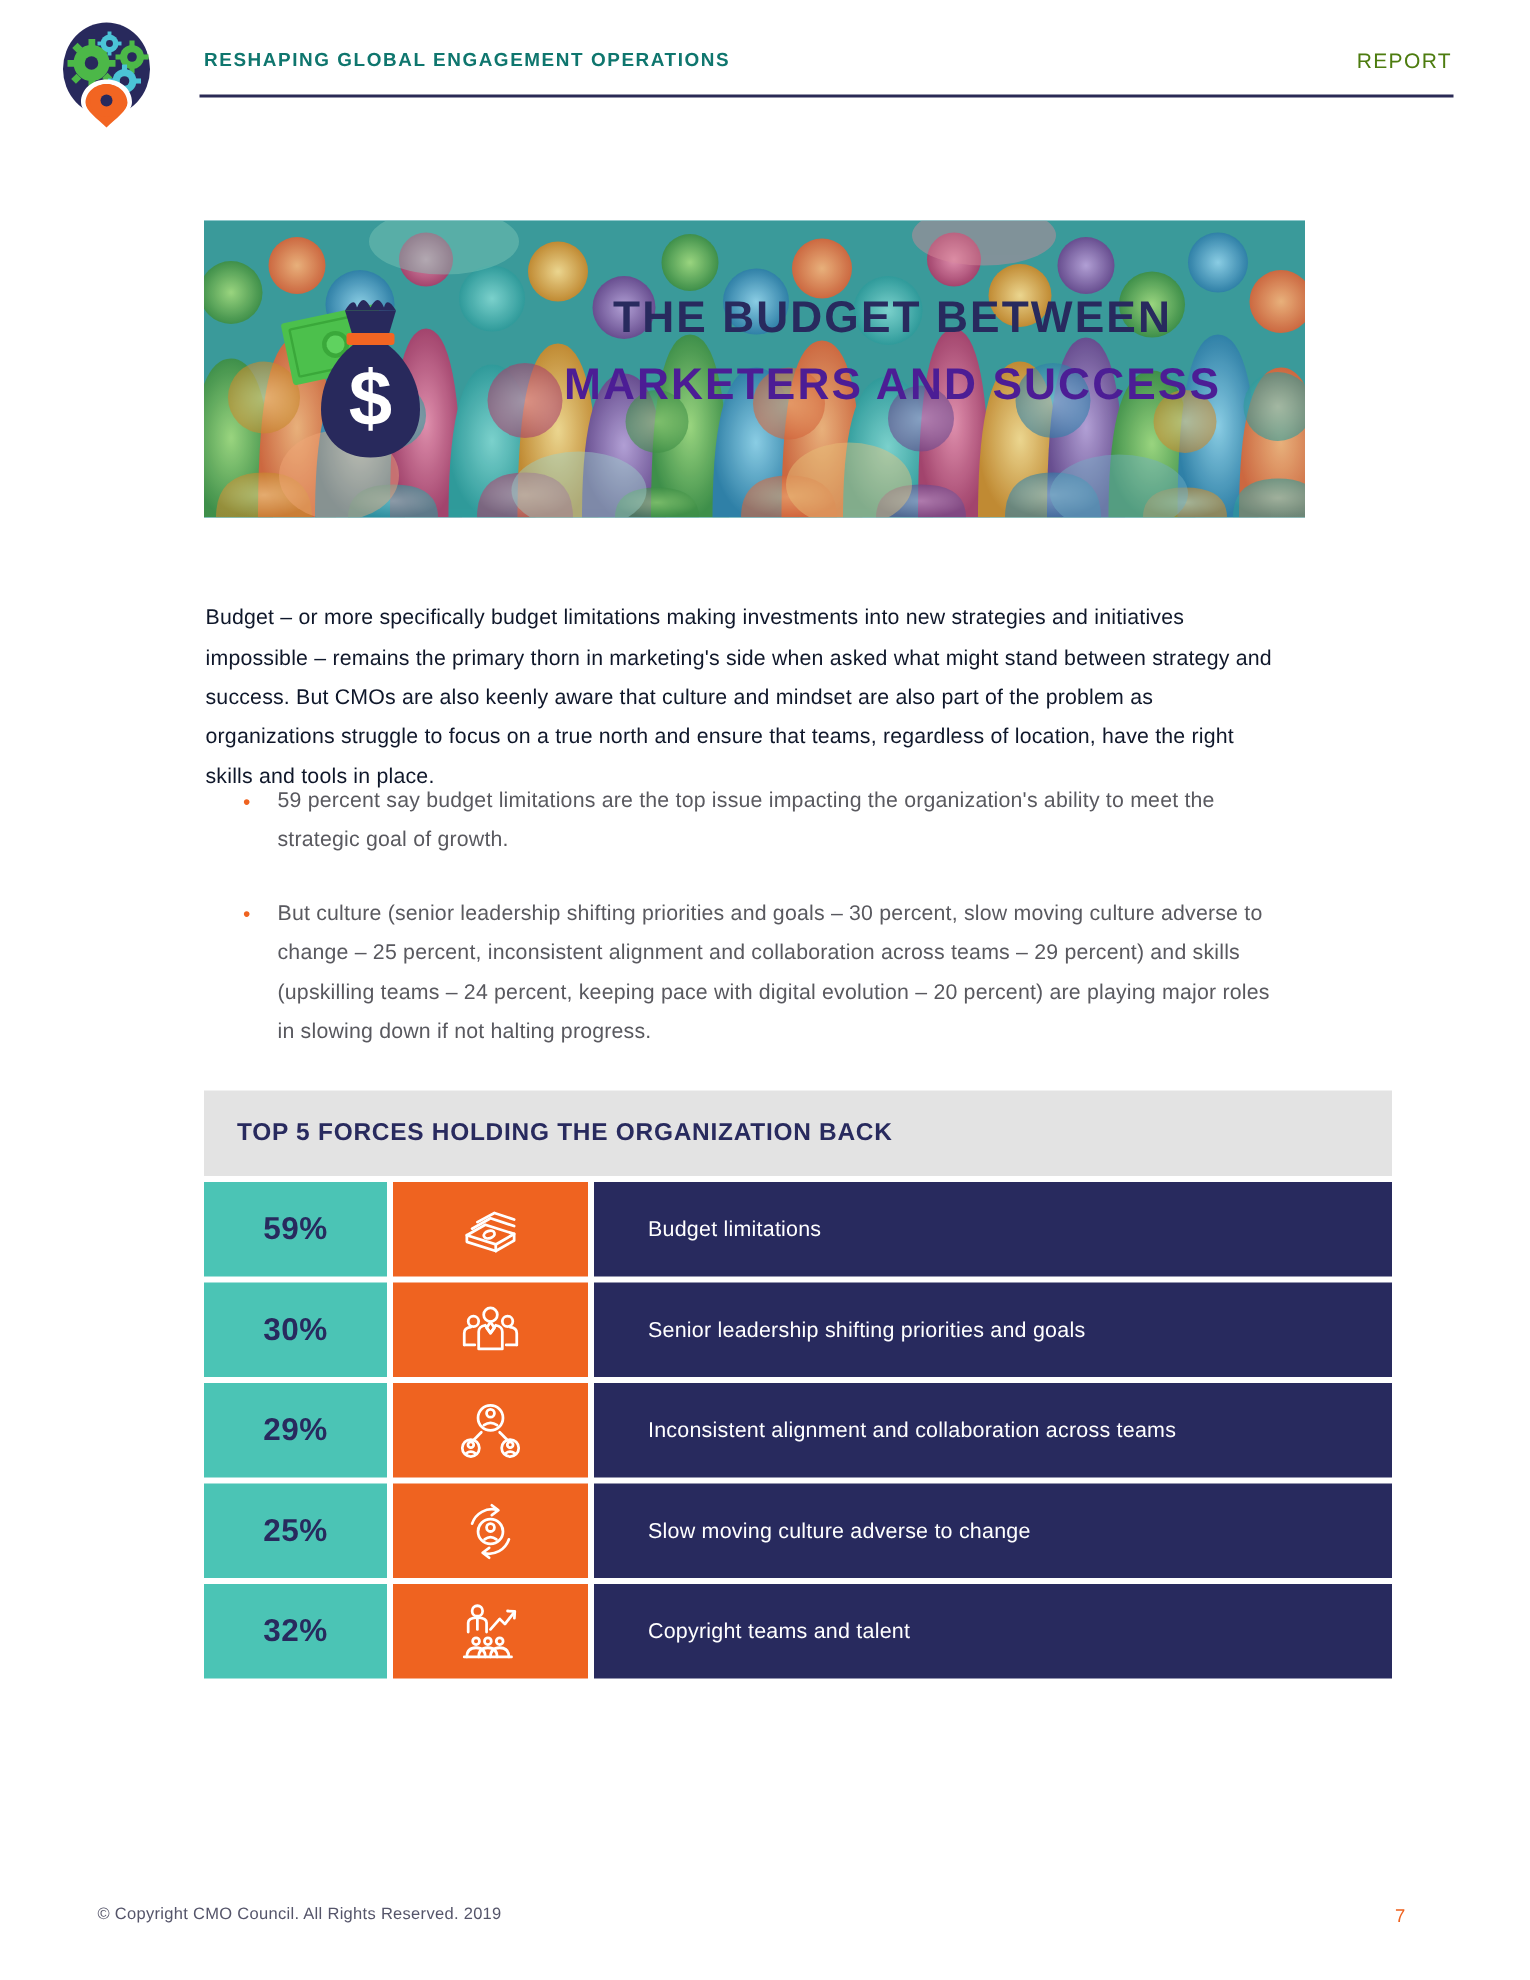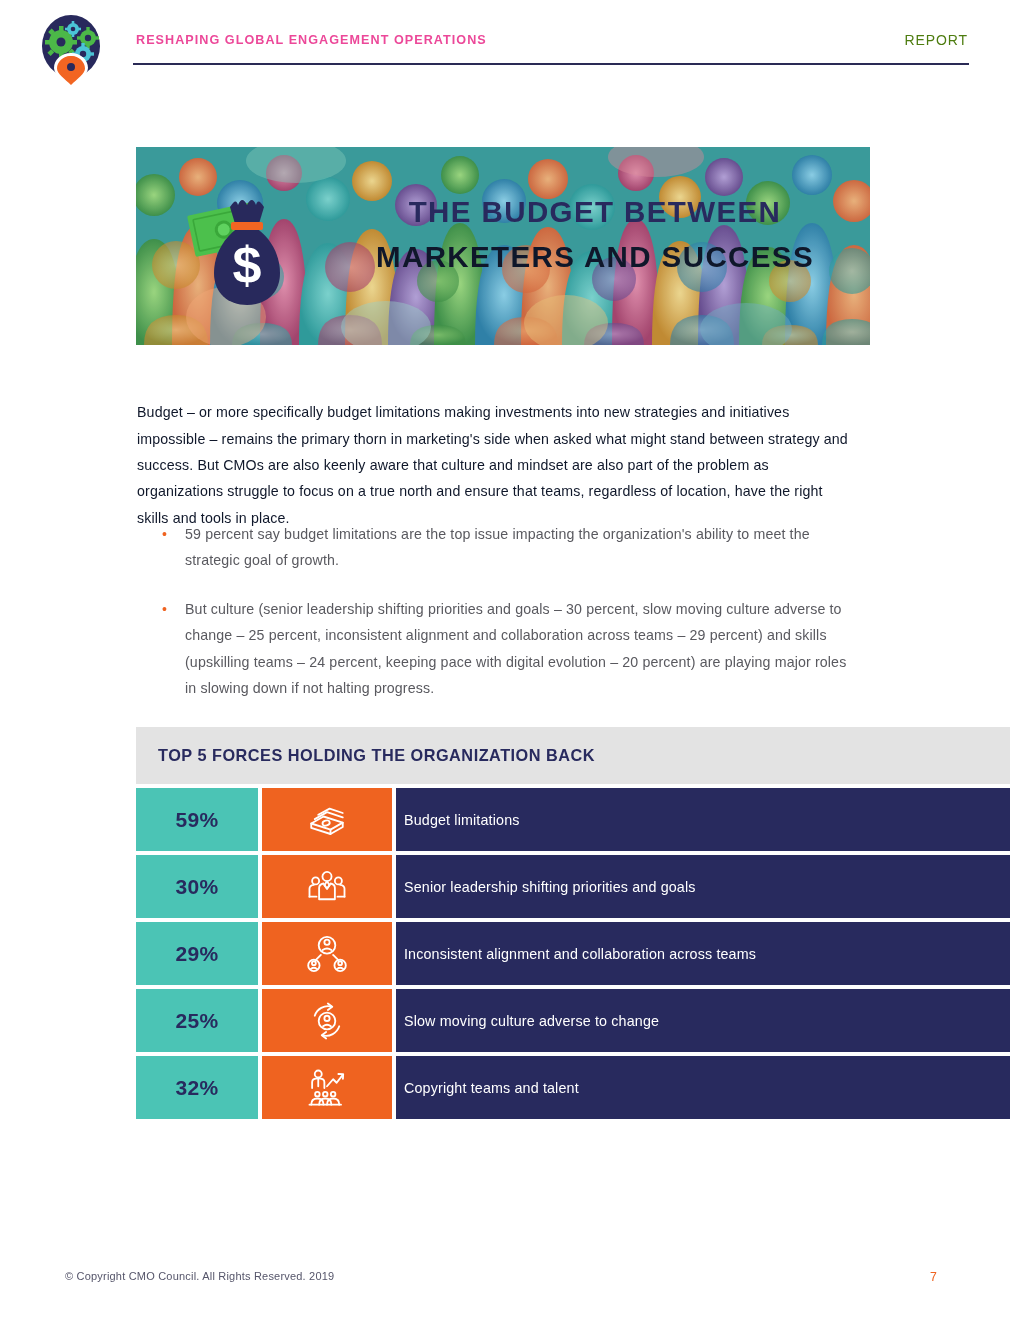--- a/index.html
+++ b/index.html
@@ -30,21 +30,21 @@
     width: 76px;
     height: 76px;
   }
   .header-title {
     position: absolute;
     left: 136px;
     top: 33px;
     font-size: 12.6px;
     font-weight: bold;
     letter-spacing: 1.05px;
-    color: #ec4899;
+    color: #0f766e;
     white-space: nowrap;
   }
   .header-kicker {
     position: absolute;
     right: 52px;
     top: 32px;
     font-size: 14px;
     letter-spacing: 0.9px;
     color: #4d7c0f;
     white-space: nowrap;
@@ -79,21 +79,21 @@
     left: 196px;
     top: 42px;
     width: 526px;
     text-align: center;
     font-size: 29.5px;
     font-weight: bold;
     letter-spacing: 1.4px;
     line-height: 45px;
   }
   .banner-line1 { color: #282a5e; display: block; }
-  .banner-line2 { color: #0f172a; display: block; }
+  .banner-line2 { color: #4c1d95; display: block; }
   .money-graphic {
     position: absolute;
     left: 48px;
     top: 40px;
     width: 126px;
     height: 126px;
   }
 
   
   .body-copy {
@@ -129,21 +129,21 @@
     color: #ef6320;
     font-size: 14px;
     line-height: 26.4px;
   }
 
   
   .forces-table {
     position: absolute;
     left: 136px;
     top: 727px;
-    width: 874px;
+    width: 792px;
   }
   .forces-header {
     background: #e3e3e3;
     height: 57px;
     display: flex;
     align-items: center;
     padding-left: 22px;
     box-sizing: border-box;
   }
   .forces-header-text {
@@ -178,21 +178,21 @@
     justify-content: center;
     flex: 0 0 auto;
   }
   .cell-icon svg { display: block; }
   .cell-label {
     flex: 1 1 auto;
     background: #282a5e;
     margin-left: 4px;
     display: flex;
     align-items: center;
-    padding-left: 8px;
+    padding-left: 36px;
     box-sizing: border-box;
     color: #ffffff;
     font-size: 14.3px;
     letter-spacing: 0.15px;
   }
 
   
   .page-footer {
     position: absolute;
     left: 0;

